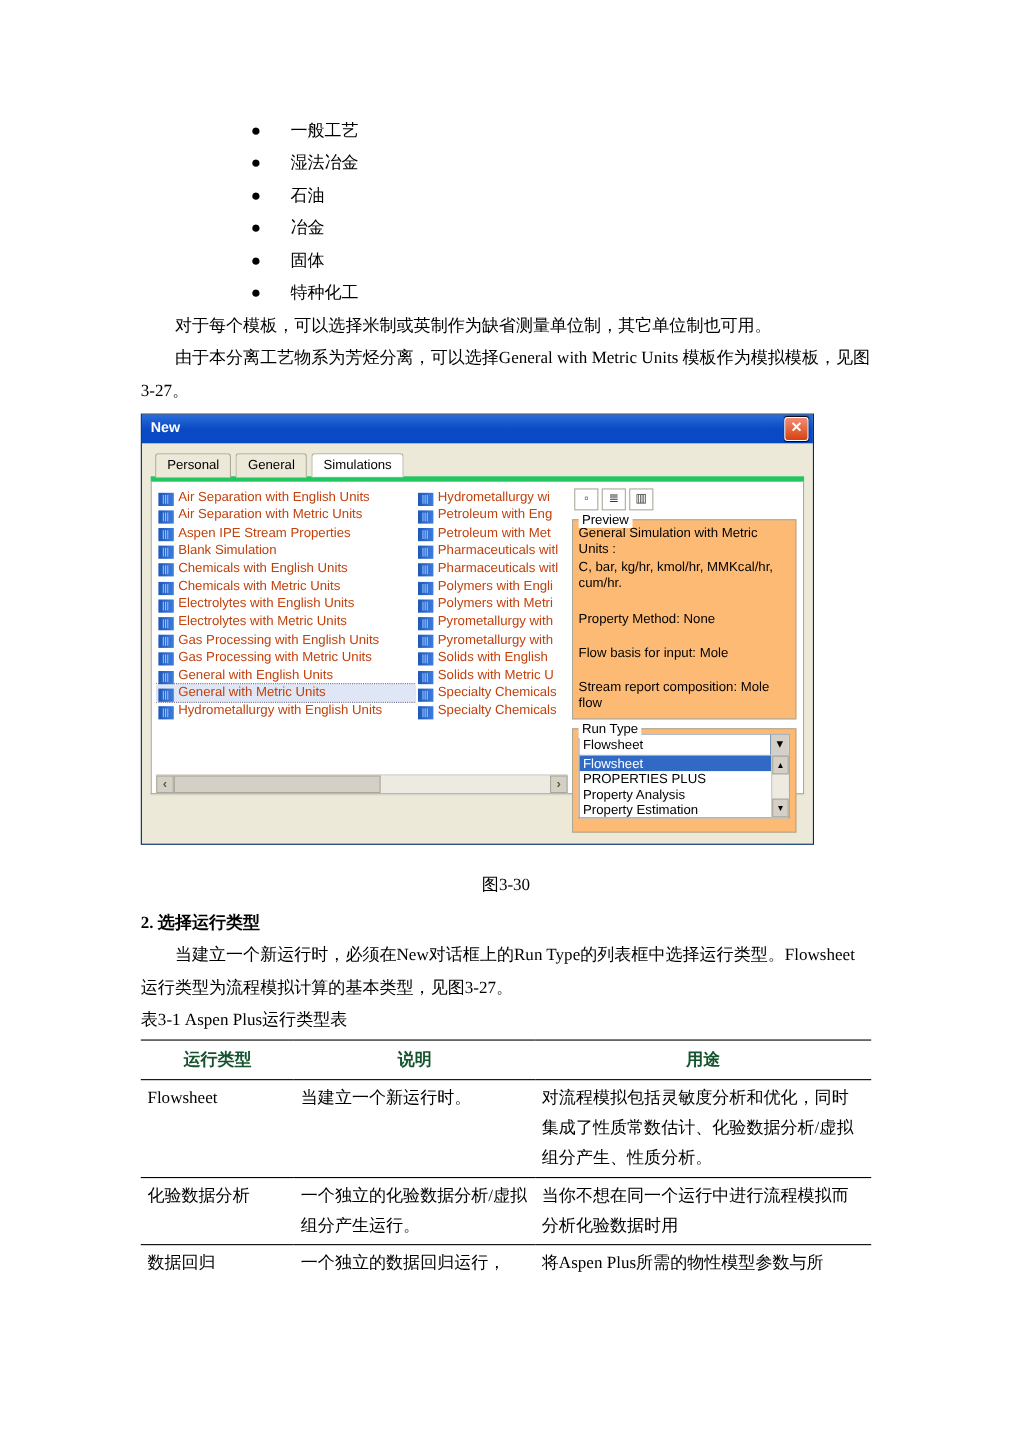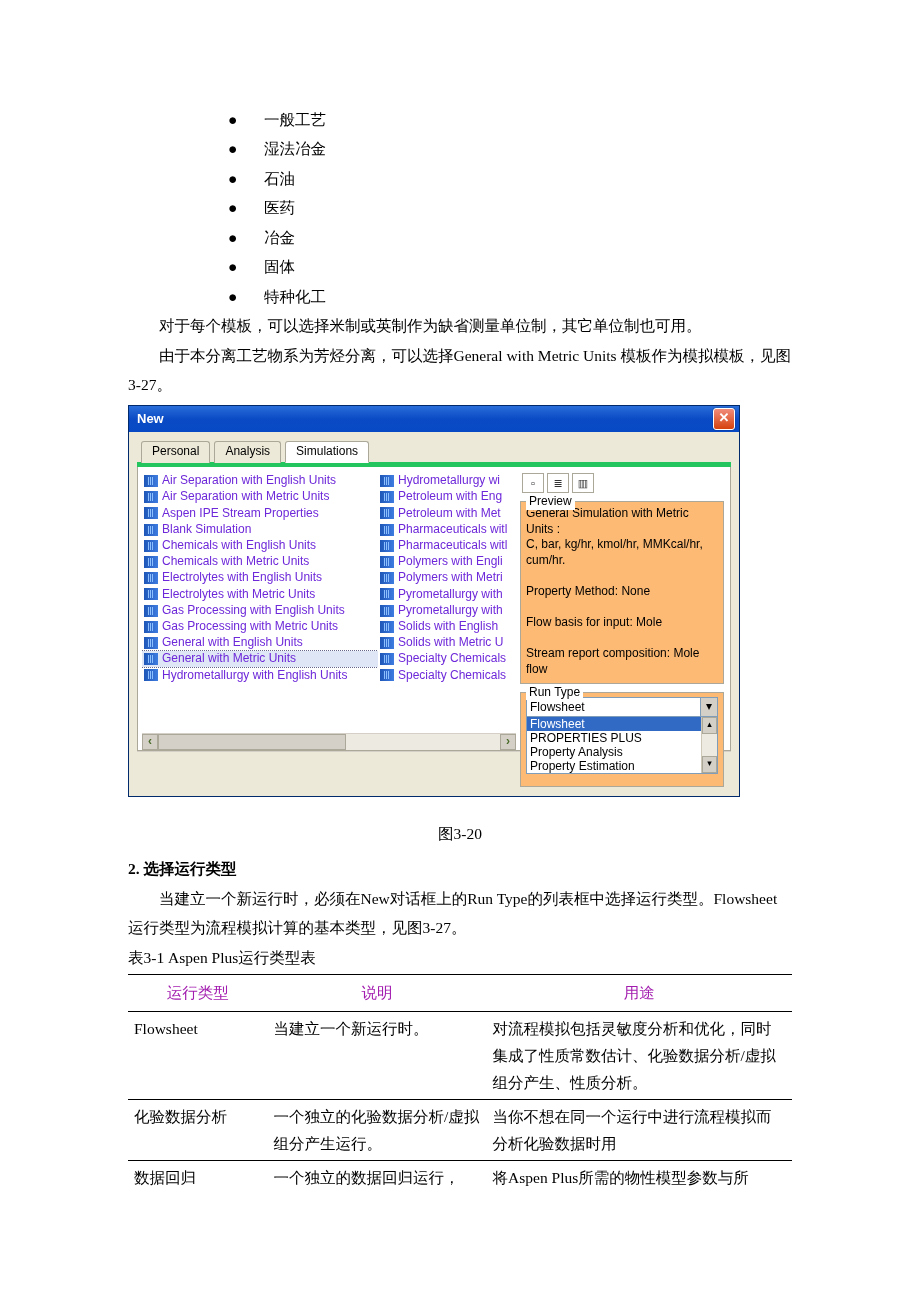--- a/index.html
+++ b/index.html
@@ -97,26 +97,26 @@
     display: flex;
     gap: 4px;
     height: 284px;
     box-sizing: border-box;
   }
   .listcol { overflow: hidden; }
   .listcol.c1 { width: 236px; flex-shrink:0; }
   .listcol.c2 { width: 138px; flex-shrink:0; }
   .listitem {
     display: flex;
-    align-items: center;
+    align-items: flex-end;
     gap: 4px;
     padding: 0 2px;
     height: 16.2px;
     white-space: nowrap;
-    color: #6d28d9;
+    color: #c2410c;
   }
   .listitem.selected {
     background: #dfe6f6;
     outline: 1px dotted #668;
   }
   .fileicon {
     width: 14px; height: 12px; flex-shrink:0;
     background: linear-gradient(to right, #1e57b7, #3e7ce0);
     position: relative;
   }
@@ -224,22 +224,22 @@
 
   
   table.runtypes {
     width: 100%;
     border-collapse: collapse;
     margin-top: 2px;
   }
   table.runtypes th {
     border-top: 1.5px solid #000;
     border-bottom: 1px solid #000;
-    font-weight: normal;
-    color: #a21caf;
+    font-weight: bold;
+    color: #14532d;
     padding: 3px 4px;
   }
   table.runtypes td {
     padding: 3px 6px;
     vertical-align: top;
     line-height: 1.75;
   }
   table.runtypes tr.sep td {
     border-bottom: 1px solid #000;
   }
@@ -249,38 +249,37 @@
 </style>
 </head>
 <body>
 
 <div class="page">
 
   <ul class="bullets">
     <li><span>一般工艺</span></li>
     <li><span>湿法冶金</span></li>
     <li><span>石油</span></li>
-    <li><span>医药</span></li>
     <li><span>冶金</span></li>
     <li><span>固体</span></li>
     <li><span>特种化工</span></li>
   </ul>
 
   <p class="para">对于每个模板，可以选择米制或英制作为缺省测量单位制，其它单位制也可用。</p>
   <p class="para">由于本分离工艺物系为芳烃分离，可以选择General with Metric Units 模板作为模拟模板，见图3-27。</p>
 
   <div class="dialog">
     <div class="titlebar">
       <span>New</span>
       <div class="closebtn">✕</div>
     </div>
     <div class="dialog-body">
       <div class="tabbar">
         <div class="tab">Personal</div>
-        <div class="tab">Analysis</div>
+        <div class="tab">General</div>
         <div class="tab active">Simulations</div>
       </div>
       <div class="tabpage">
         <div style="display:flex;flex-direction:column;flex:1;">
           <div style="display:flex;flex:1;overflow:hidden;">
             <div class="listcol c1" id="col1">
                 <div class="listitem">
                   <span class="fileicon"></span>
                   <span>Air Separation with English Units</span>
                 </div>
@@ -435,21 +434,21 @@
                 <div class="sbtn">▾</div>
               </div>
             </div>
           </div>
         </div>
       </div>
       <div class="statusstrip"></div>
     </div>
   </div>
 
-  <div class="fig-caption">图3-20</div>
+  <div class="fig-caption">图3-30</div>
 
   <div class="section-title">2. 选择运行类型</div>
   <p class="para">当建立一个新运行时，必须在New对话框上的Run Type的列表框中选择运行类型。Flowsheet 运行类型为流程模拟计算的基本类型，见图3-27。</p>
   <div>表3-1 Aspen Plus运行类型表</div>
 
   <table class="runtypes">
     <colgroup>
         <col class="c1">
         <col class="c2">
         <col class="c3">

